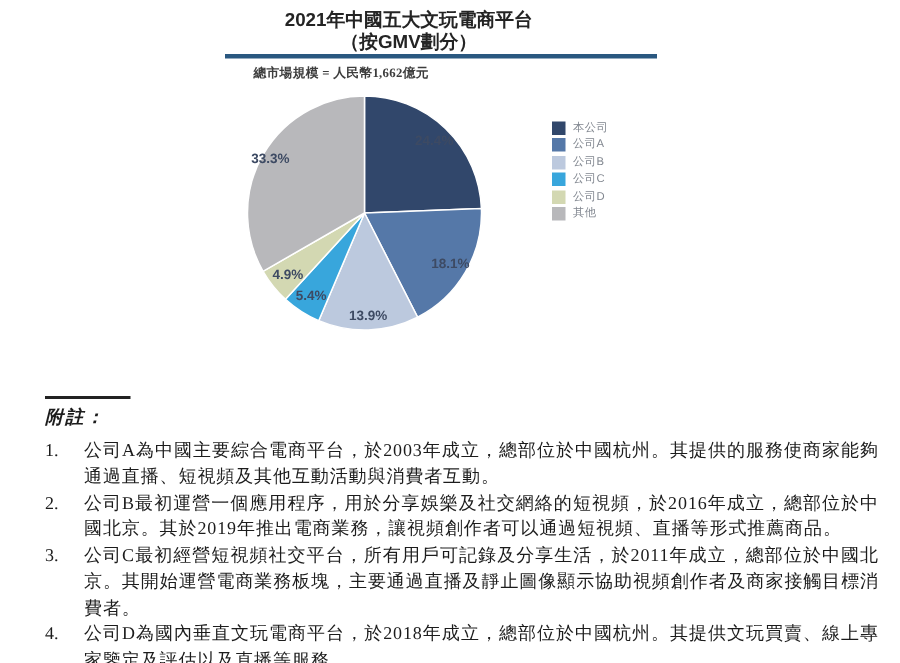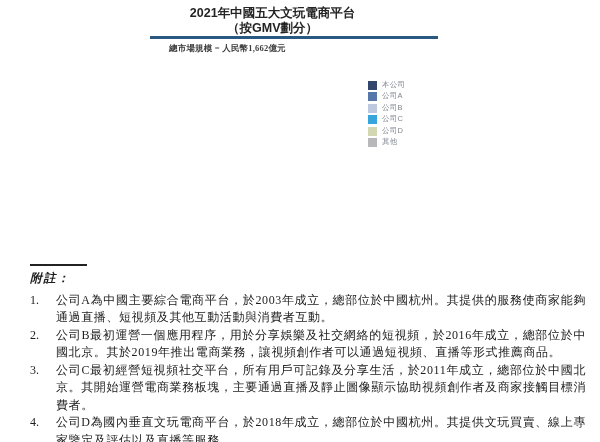--- a/index.html
+++ b/index.html
@@ -58,20 +58,36 @@
 
   <div class="fig-title">
     <div>2021年中國五大文玩電商平台</div>
     <div>（按GMV劃分）</div>
   </div>
 
   <div class="title-rule"></div>
 
   <div class="market-size">總市場規模 = 人民幣1,662億元</div>
 
+  <div class="pie-wrap">
+    <svg viewBox="0 0 160 160">
+        <path d="M80,80 L80.00,2.00 A78,78 0 0 1 157.94,77.06 Z" fill="#31476B" stroke="#FFFFFF" stroke-width="1"></path>
+        <text x="126.5" y="34.7" text-anchor="middle" class="pct">24.4%</text>
+        <path d="M80,80 L157.94,77.06 A78,78 0 0 1 115.41,149.50 Z" fill="#5578A8" stroke="#FFFFFF" stroke-width="1"></path>
+        <text x="137.2" y="116.6" text-anchor="middle" class="pct">18.1%</text>
+        <path d="M80,80 L115.41,149.50 A78,78 0 0 1 49.47,151.78 Z" fill="#BCC9DE" stroke="#FFFFFF" stroke-width="1"></path>
+        <text x="82.4" y="151.6" text-anchor="middle" class="pct">13.9%</text>
+        <path d="M80,80 L49.47,151.78 A78,78 0 0 1 27.32,137.53 Z" fill="#38A6DC" stroke="#FFFFFF" stroke-width="1"></path>
+        <text x="44.5" y="138.1" text-anchor="middle" class="pct">5.4%</text>
+        <path d="M80,80 L27.32,137.53 A78,78 0 0 1 12.37,118.86 Z" fill="#D3D8B2" stroke="#FFFFFF" stroke-width="1"></path>
+        <text x="28.9" y="124.0" text-anchor="middle" class="pct">4.9%</text>
+        <path d="M80,80 L12.37,118.86 A78,78 0 0 1 80.00,2.00 Z" fill="#B8B8BB" stroke="#FFFFFF" stroke-width="1"></path>
+        <text x="17.2" y="46.7" text-anchor="middle" class="pct">33.3%</text>
+      </svg>
+  </div>
 
   <div class="legend">
       <div class="legend-row">
         <span class="swatch" style="background: rgb(49, 71, 107);"></span>
         <span class="legend-label">本公司</span>
       </div>
       <div class="legend-row">
         <span class="swatch" style="background: rgb(85, 120, 168);"></span>
         <span class="legend-label">公司A</span>
       </div>

